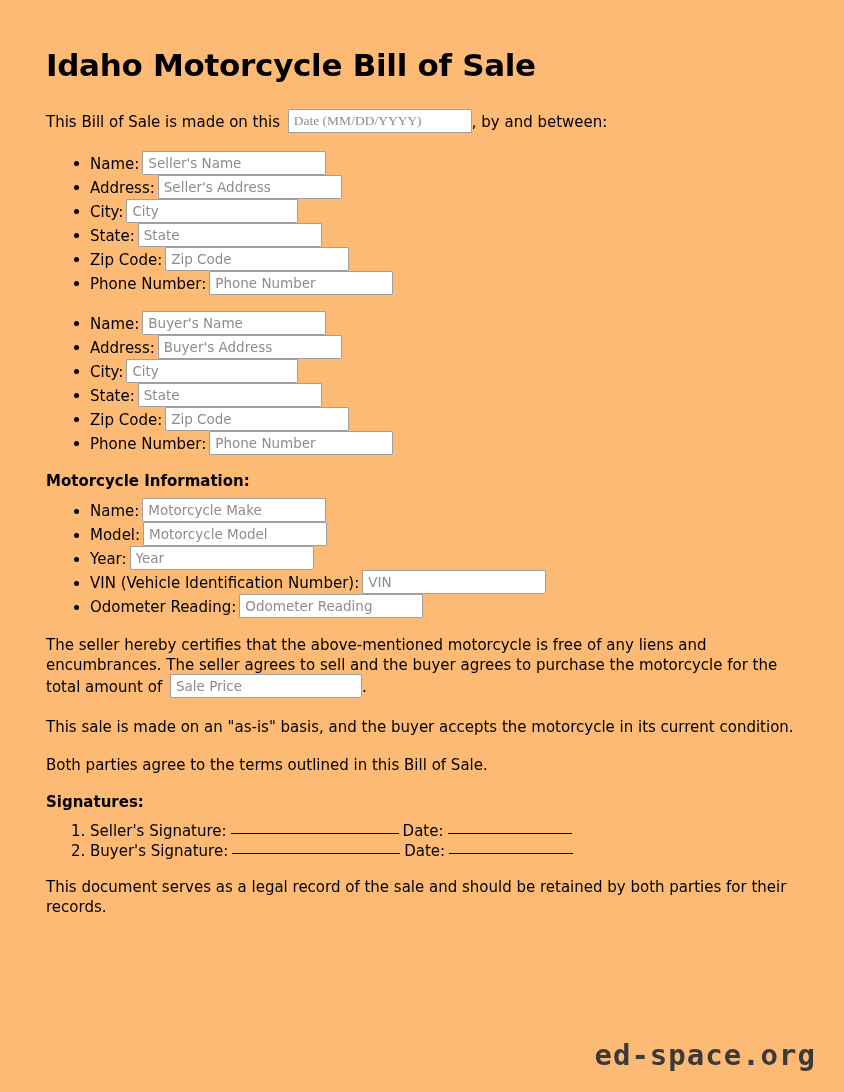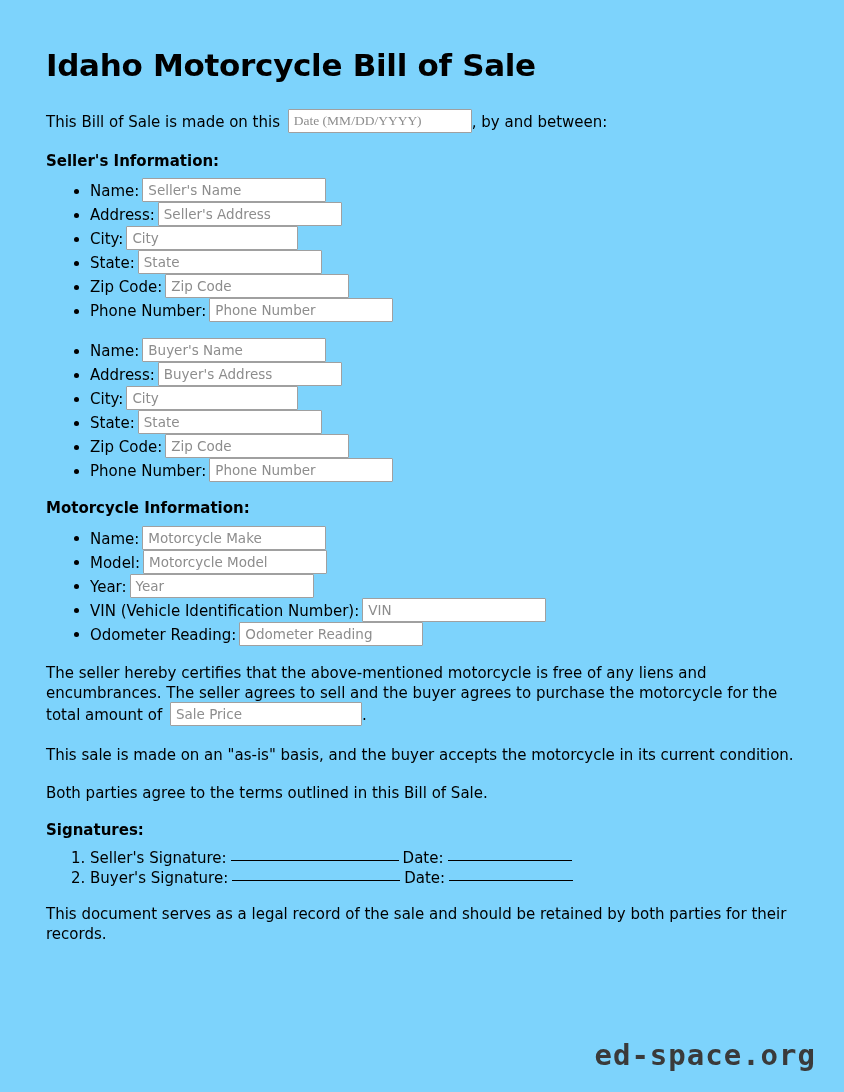--- a/index.html
+++ b/index.html
@@ -13,21 +13,21 @@
     position: relative;
     font-family: "DejaVu Sans", "Liberation Sans", sans-serif;
     color: #000000;
     overflow: hidden;
   }
   .page {
     position: absolute;
     left: 0; top: 0;
     width: 844px;
     height: 1092px;
-    background: #7dd3fc;
+    background: #fdba74;
     padding: 8px;
     box-sizing: border-box;
   }
   .doc {
     position: absolute;
     left: 46px;
     top: 48px;
     width: 752px;
   }
 
@@ -147,21 +147,20 @@
 <div class="page">
   <div class="doc">
 
     <h1 class="doc-title">Idaho Motorcycle Bill of Sale</h1>
 
     <p class="intro-line">
       <span>This Bill of Sale is made on this</span>
       <span class="fld w-date">Date (MM/DD/YYYY)</span><span>, by and between:</span>
     </p>
 
-    <h2 class="section-title">Seller's Information:</h2>
     <ul class="field-list">
       <li><span class="lbl">Name:</span><span class="fld w-name">Seller's Name</span></li>
       <li><span class="lbl">Address:</span><span class="fld w-addr">Seller's Address</span></li>
       <li><span class="lbl">City:</span><span class="fld w-city">City</span></li>
       <li><span class="lbl">State:</span><span class="fld w-state">State</span></li>
       <li><span class="lbl">Zip Code:</span><span class="fld w-zip">Zip Code</span></li>
       <li><span class="lbl">Phone Number:</span><span class="fld w-phone">Phone Number</span></li>
     </ul>
 
     <ul class="field-list">

